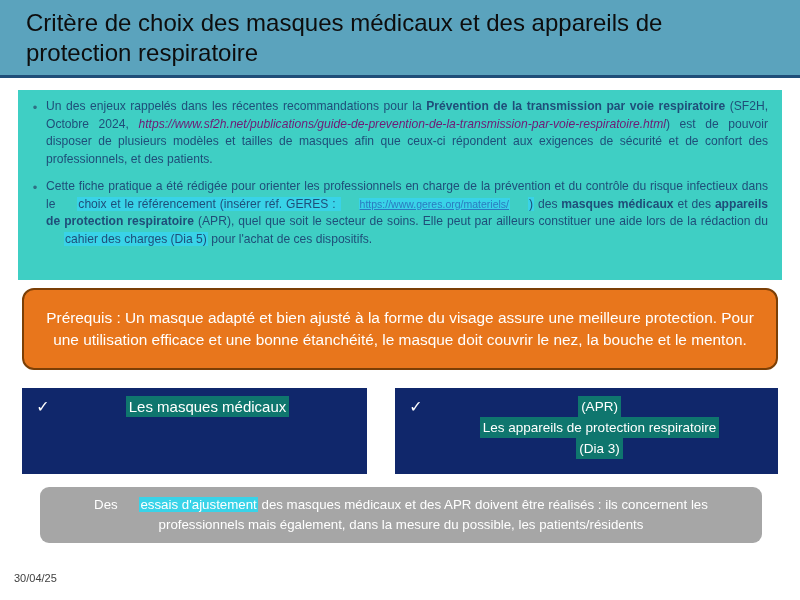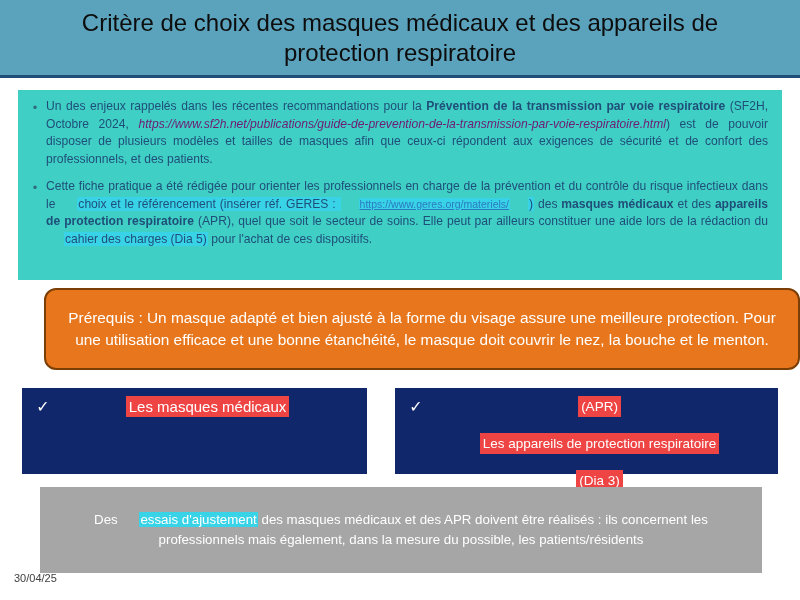--- a/index.html
+++ b/index.html
@@ -21,21 +21,21 @@
     left: 0;
     top: 0;
     width: 800px;
     height: 78px;
     background: #5ba3bd;
     border-bottom: 3px solid #1f4e79;
     box-sizing: border-box;
     display: flex;
     align-items: center;
     justify-content: center;
-    text-align: center;
+    text-align: left;
   }
   .title-text {
     font-size: 24px;
     color: #0d0d0d;
     line-height: 1.22;
     padding: 0 26px;
     font-weight: 400;
   }
 
   
@@ -94,21 +94,20 @@
     width: 756px;
     height: 82px;
     background: #e8761c;
     border: 2px solid #7b3f06;
     border-radius: 12px;
     box-sizing: border-box;
     display: flex;
     align-items: center;
     justify-content: center;
     padding: 4px 16px;
-    margin-left: 22px;
   }
   .prereq-text {
     color: #ffffff;
     font-size: 15.4px;
     line-height: 22px;
     text-align: center;
   }
 
   
   .card {
@@ -140,45 +139,46 @@
     min-width: 26px;
     text-align: center;
     line-height: 22px;
   }
   .card-lines {
     flex: 1;
     text-align: center;
   }
   .card-line {
     display: inline-block;
-    background: #ef4444;
+    background: #0f766e;
     color: #ffffff;
     font-size: 15px;
     line-height: 21px;
     padding: 0 3px;
-    margin-bottom: 16px;
+    margin-bottom: 0;
     font-weight: 500;
   }
   .card-line-sm {
     font-size: 13.5px;
   }
 
   
   .grey-box {
     position: absolute;
     left: 40px;
     top: 487px;
     width: 722px;
-    height: 86px;
+    height: 56px;
     background: #a6a6a6;
     box-sizing: border-box;
     display: flex;
     align-items: center;
     justify-content: center;
     padding: 4px 14px;
+    border-radius: 9px;
   }
   .grey-text {
     color: #ffffff;
     font-size: 13.3px;
     line-height: 20px;
     text-align: center;
   }
 
   
   .footer-date {

